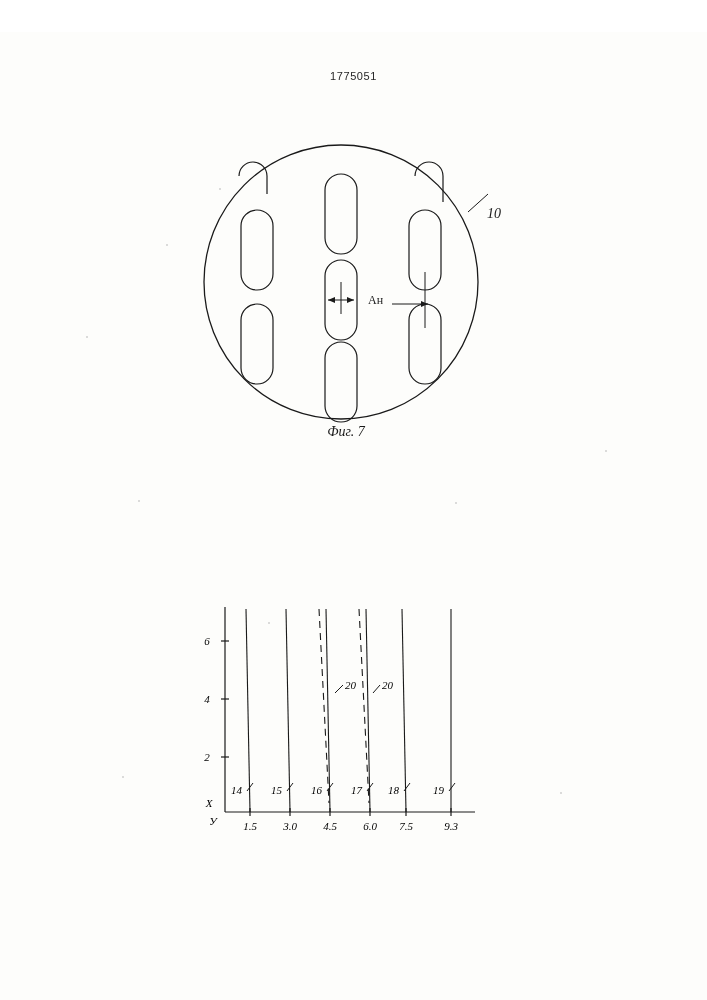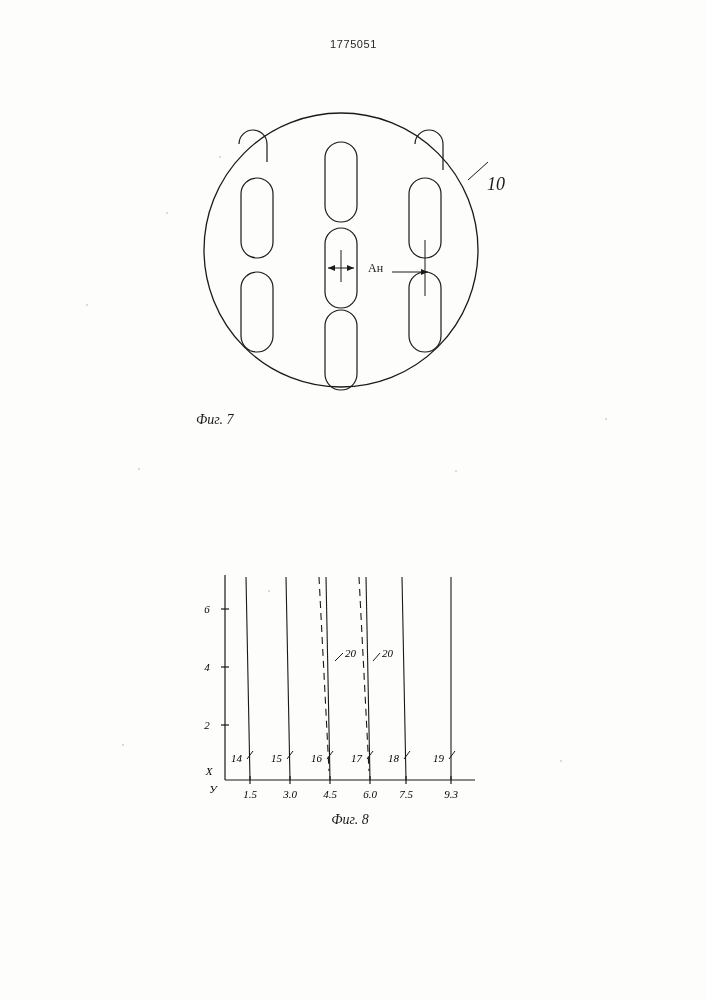--- a/index.html
+++ b/index.html
@@ -12,20 +12,21 @@
     height: 1000px;
     position: relative;
     font-family: "Liberation Serif", serif;
     color: #1a1a1a;
     overflow: hidden;
   }
   .page {
     position: absolute;
     inset: 0;
     background: #fdfdfb;
+    margin-top: 32px;
   }
   .patent-number {
     position: absolute;
     top: 38px;
     left: 0;
     width: 707px;
     text-align: center;
     font-family: "Liberation Sans", sans-serif;
     font-size: 11px;
     letter-spacing: 0.6px;
@@ -35,33 +36,34 @@
   .fig7-wrap {
     position: absolute;
     left: 196px;
     top: 100px;
     width: 300px;
     height: 320px;
   }
   .fig7-caption {
     position: absolute;
     left: 196px;
-    top: 412px;
+    top: 392px;
     width: 300px;
+    text-align: center;
     font-family: "Liberation Serif", serif;
     font-style: italic;
     font-size: 14px;
     color: #1a1a1a;
   }
   .label-10 {
     position: absolute;
     left: 487px;
     top: 174px;
     font-style: italic;
-    font-size: 18px;
+    font-size: 14px;
   }
   .label-an {
     position: absolute;
     left: 368px;
     top: 261px;
     font-size: 12px;
   }
   
   .fig8-wrap {
     position: absolute;
@@ -225,15 +227,14 @@
 
       <g>
         <text class="spk-lbl" x="160" y="92">20</text>
         <line class="leader" x1="158" y1="88" x2="150" y2="96"></line>
         <text class="spk-lbl" x="197" y="92">20</text>
         <line class="leader" x1="195" y1="88" x2="188" y2="96"></line>
       </g>
     </svg>
   </div>
 
-  <div class="fig8-caption">Фиг. 8</div>
 
 </div>
 
 </body></html>

